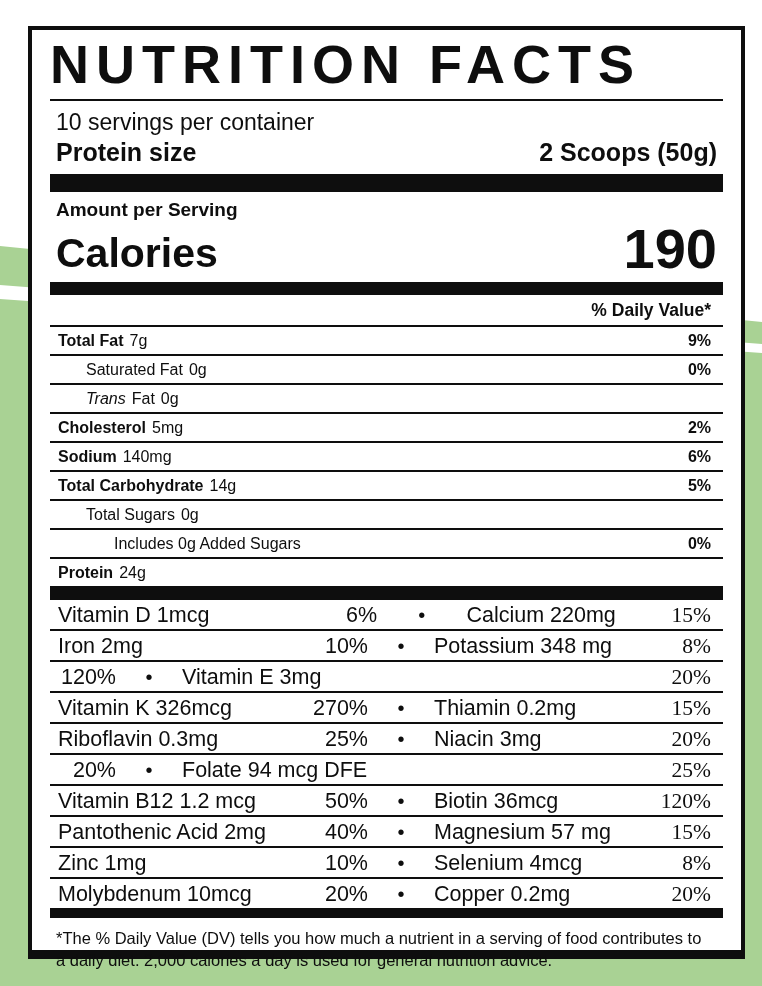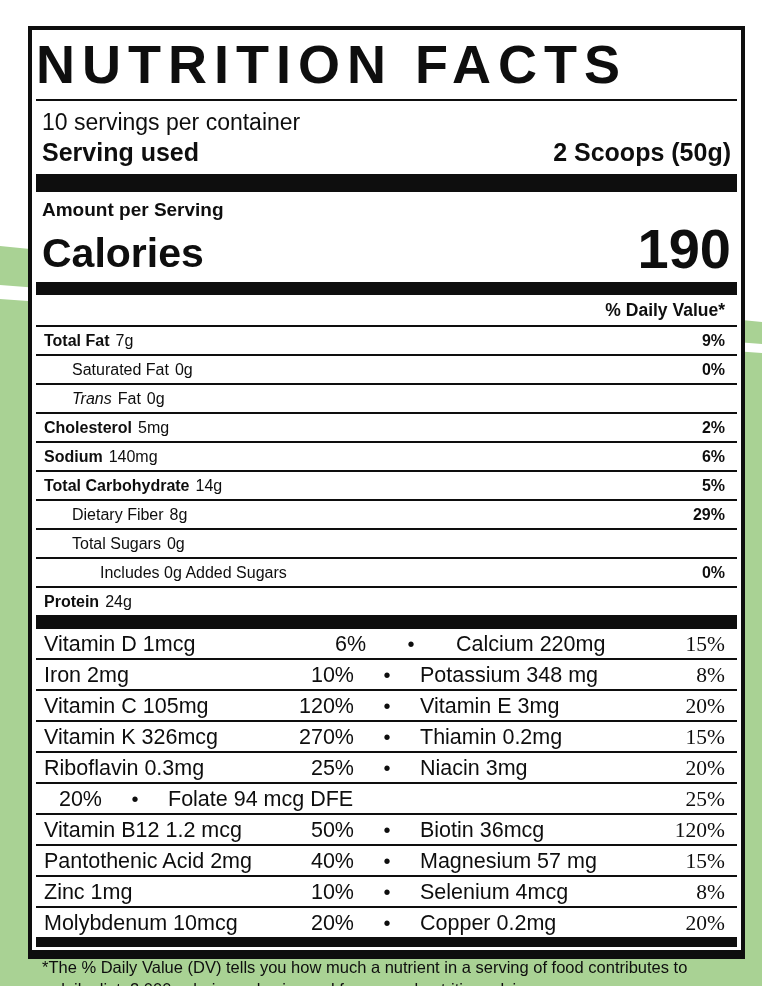--- a/index.html
+++ b/index.html
@@ -7,21 +7,21 @@
   html,body { width:762px; height:986px; }
   body {
     position:relative; overflow:hidden; background:#ffffff;
     font-family:"Liberation Sans", sans-serif; color:var(--ink);
   }
   .bg-svg { position:absolute; left:0; top:0; width:762px; height:986px; }
 
   .card {
     position:absolute; left:28px; top:26px; width:717px; height:933px;
     background:#ffffff; border:4px solid var(--ink); border-bottom-width:9px;
-    padding:0 4px;
+    padding:0 18px;
   }
   .title {
     margin-top:7px; font-size:54px; font-weight:bold; letter-spacing:7px;
     line-height:1.02; white-space:nowrap;
   }
   .rule { border-top:2px solid var(--ink); margin-top:7px; }
   .servings { font-size:23px; padding:8px 6px 0; }
   .serving-row { display:flex; justify-content:space-between; font-weight:bold; font-size:25px; padding:2px 6px 7px; }
   .bar { background:var(--ink); }
   .bar-lg { height:18px; }
@@ -62,21 +62,21 @@
   <polygon points="0,246 762,322 762,986 0,986" fill="var(--green)"></polygon>
   <polygon points="0,285 762,344 762,353 0,299" fill="#ffffff"></polygon>
 </svg>
 
 <div class="card">
   <div class="title">NUTRITION FACTS</div>
   <div class="rule"></div>
 
   <div class="servings">10 servings per container</div>
   <div class="serving-row">
-    <span>Serving used</span>
+    <span>Protein size</span>
     <span>2 Scoops (50g)</span>
   </div>
 
   <div class="bar bar-lg"></div>
 
   <div class="aps">Amount per Serving</div>
   <div class="cal-row">
     <span class="cal-label">Calories</span>
     <span class="cal-value">190</span>
   </div>
@@ -104,24 +104,20 @@
     </div>
     <div class="nrow bold-name">
       <span class="left"><span class="it"></span><span class="nm">Sodium</span><span class="am">140mg</span></span>
       <span class="dv">6%</span>
     </div>
     <div class="nrow bold-name">
       <span class="left"><span class="it"></span><span class="nm">Total Carbohydrate</span><span class="am">14g</span></span>
       <span class="dv">5%</span>
     </div>
     <div class="nrow ind1">
-      <span class="left"><span class="it"></span><span class="nm">Dietary Fiber</span><span class="am">8g</span></span>
-      <span class="dv">29%</span>
-    </div>
-    <div class="nrow ind1">
       <span class="left"><span class="it"></span><span class="nm">Total Sugars</span><span class="am">0g</span></span>
       <span class="dv"></span>
     </div>
     <div class="nrow ind2">
       <span class="left"><span class="it"></span><span class="nm">Includes 0g Added Sugars</span><span class="am"></span></span>
       <span class="dv">0%</span>
     </div>
     <div class="nrow bold-name">
       <span class="left"><span class="it"></span><span class="nm">Protein</span><span class="am">24g</span></span>
       <span class="dv"></span>
@@ -139,21 +135,20 @@
       <span class="mr-dv">15%</span>
     </div>
     <div class="mrow">
       <span class="ml-name">Iron 2mg</span>
       <span class="ml-dv">10%</span>
       <span class="m-bullet">•</span>
       <span class="mr-name">Potassium 348 mg</span>
       <span class="mr-dv">8%</span>
     </div>
     <div class="mrow">
-      <span class="ml-name">Vitamin C 105mg</span>
       <span class="ml-dv">120%</span>
       <span class="m-bullet">•</span>
       <span class="mr-name">Vitamin E 3mg</span>
       <span class="mr-dv">20%</span>
     </div>
     <div class="mrow">
       <span class="ml-name">Vitamin K 326mcg</span>
       <span class="ml-dv">270%</span>
       <span class="m-bullet">•</span>
       <span class="mr-name">Thiamin 0.2mg</span>

